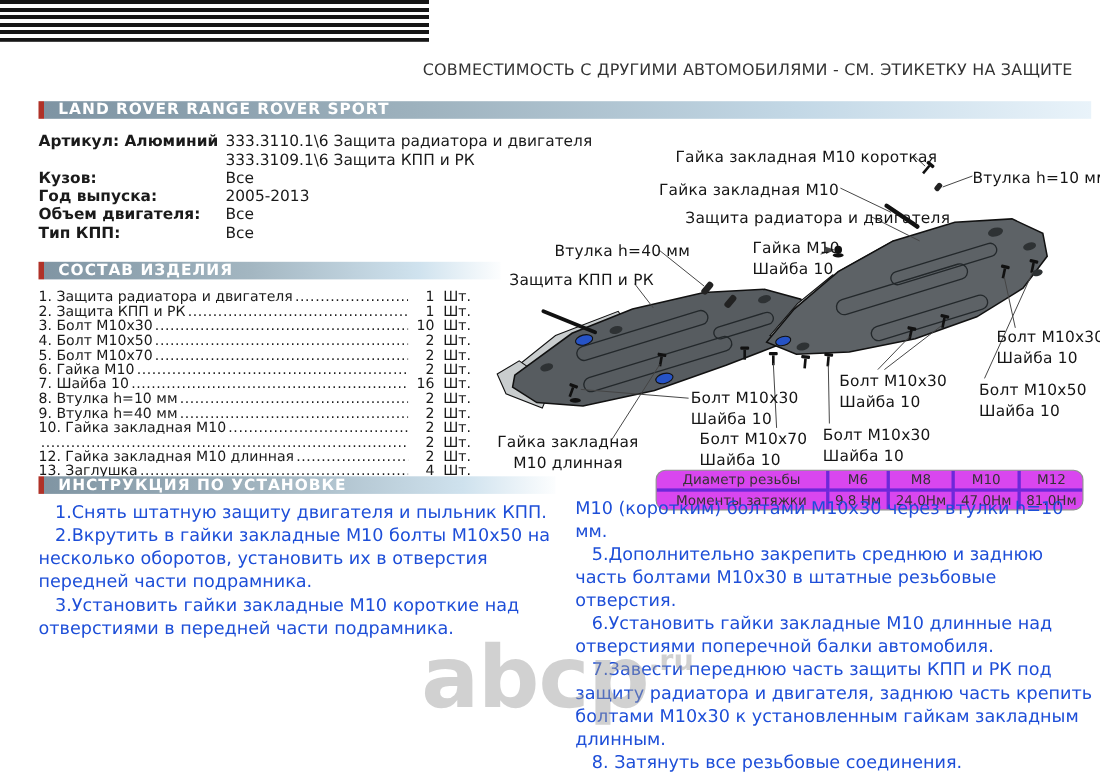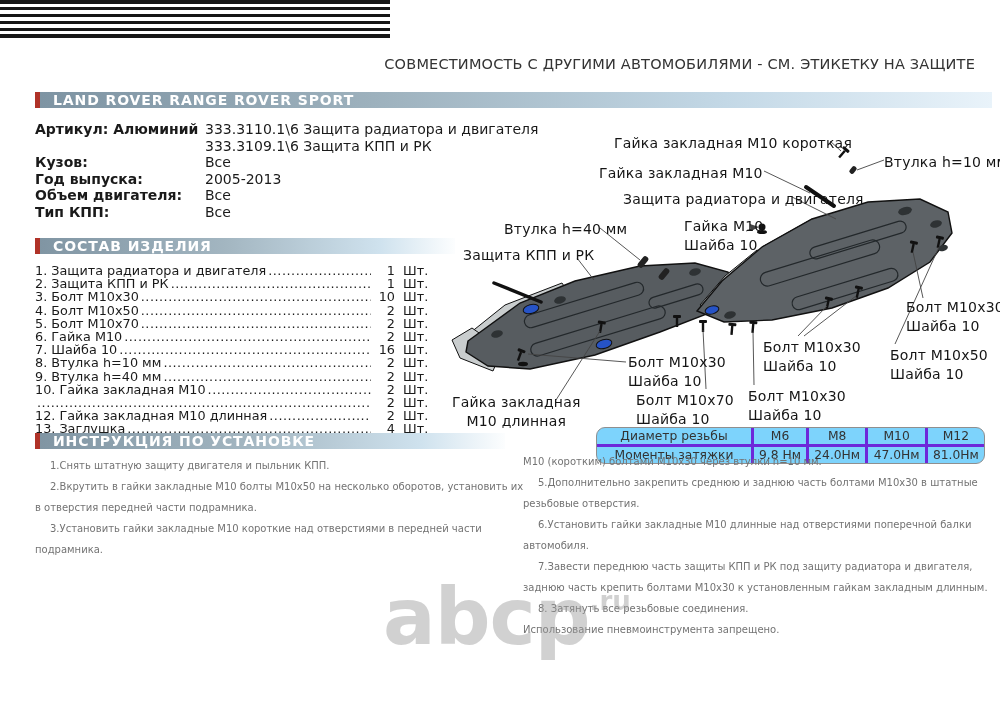--- a/index.html
+++ b/index.html
@@ -35,29 +35,29 @@
   
   .parts{left:35px;top:264px;width:402px;font-size:12.8px;}
   .prow{display:flex;align-items:baseline;line-height:13.2px;}
   .pname{white-space:nowrap;flex:none;}
   .dots{flex:1;overflow:hidden;white-space:nowrap;margin:0 2px;}
   .dots::after{content:"..................................................................................";letter-spacing:.5px;}
   .qty{width:22px;text-align:right;flex:none;}
   .unit{width:34px;padding-left:8px;flex:none;}
   
   .tt{left:596px;top:427px;width:389px;border:1.5px solid #8f8f8f;border-radius:9px;
-      overflow:hidden;box-sizing:border-box;background:#7dd3fc;}
+      overflow:hidden;box-sizing:border-box;background:#d946ef;}
   .tt table{border-collapse:collapse;width:100%;font-size:12.3px;color:#333;}
   .tt td{border:3px solid #6d28d9;text-align:center;height:16px;padding:0 2px;}
   .tt tr:first-child td{border-top:none;}
   .tt tr:last-child td{border-bottom:none;}
   .tt td:first-child{border-left:none;width:150px;}
   .tt td:last-child{border-right:none;}
   
-  .instr{font-size:10px;line-height:21px;color:#737373;}
+  .instr{font-size:16px;line-height:21px;color:#1d4ed8;}
   .instr p{margin:0;}
   .instr p.ind{text-indent:15px;}
   .instr-left{left:35px;top:455px;width:492px;}
   .instr-right{left:523px;top:451px;width:470px;}
   
   .dlabel{position:absolute;font-size:14px;line-height:19px;white-space:pre;color:#151515;letter-spacing:.2px;}
   .dlabel.c{text-align:center;}
   svg.diagram{left:0;top:0;pointer-events:none;}
   
   .wm{left:383px;top:572px;font-size:78px;font-weight:bold;color:#9b9b9b;opacity:.45;

